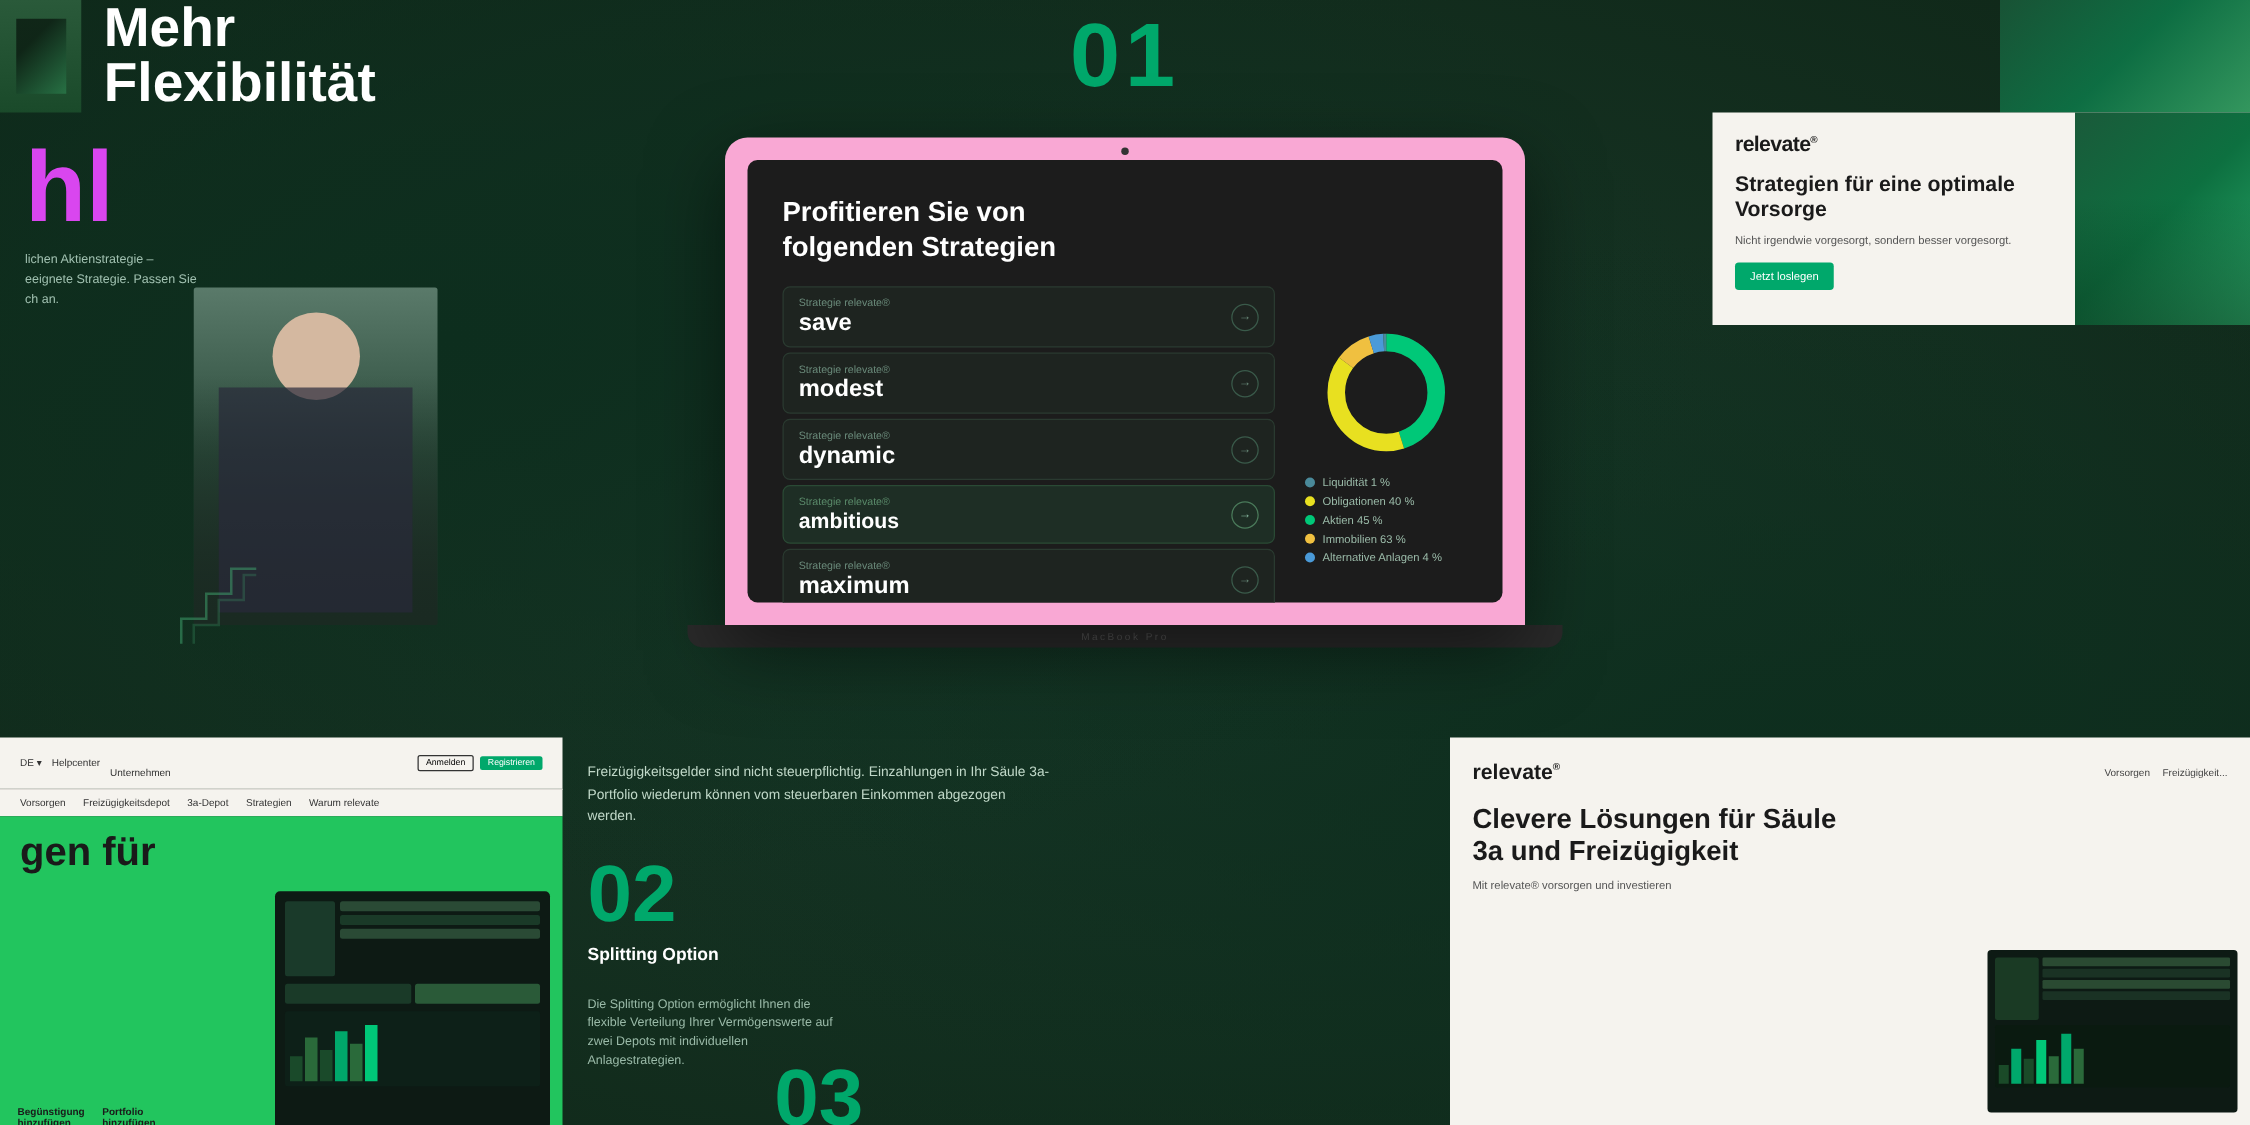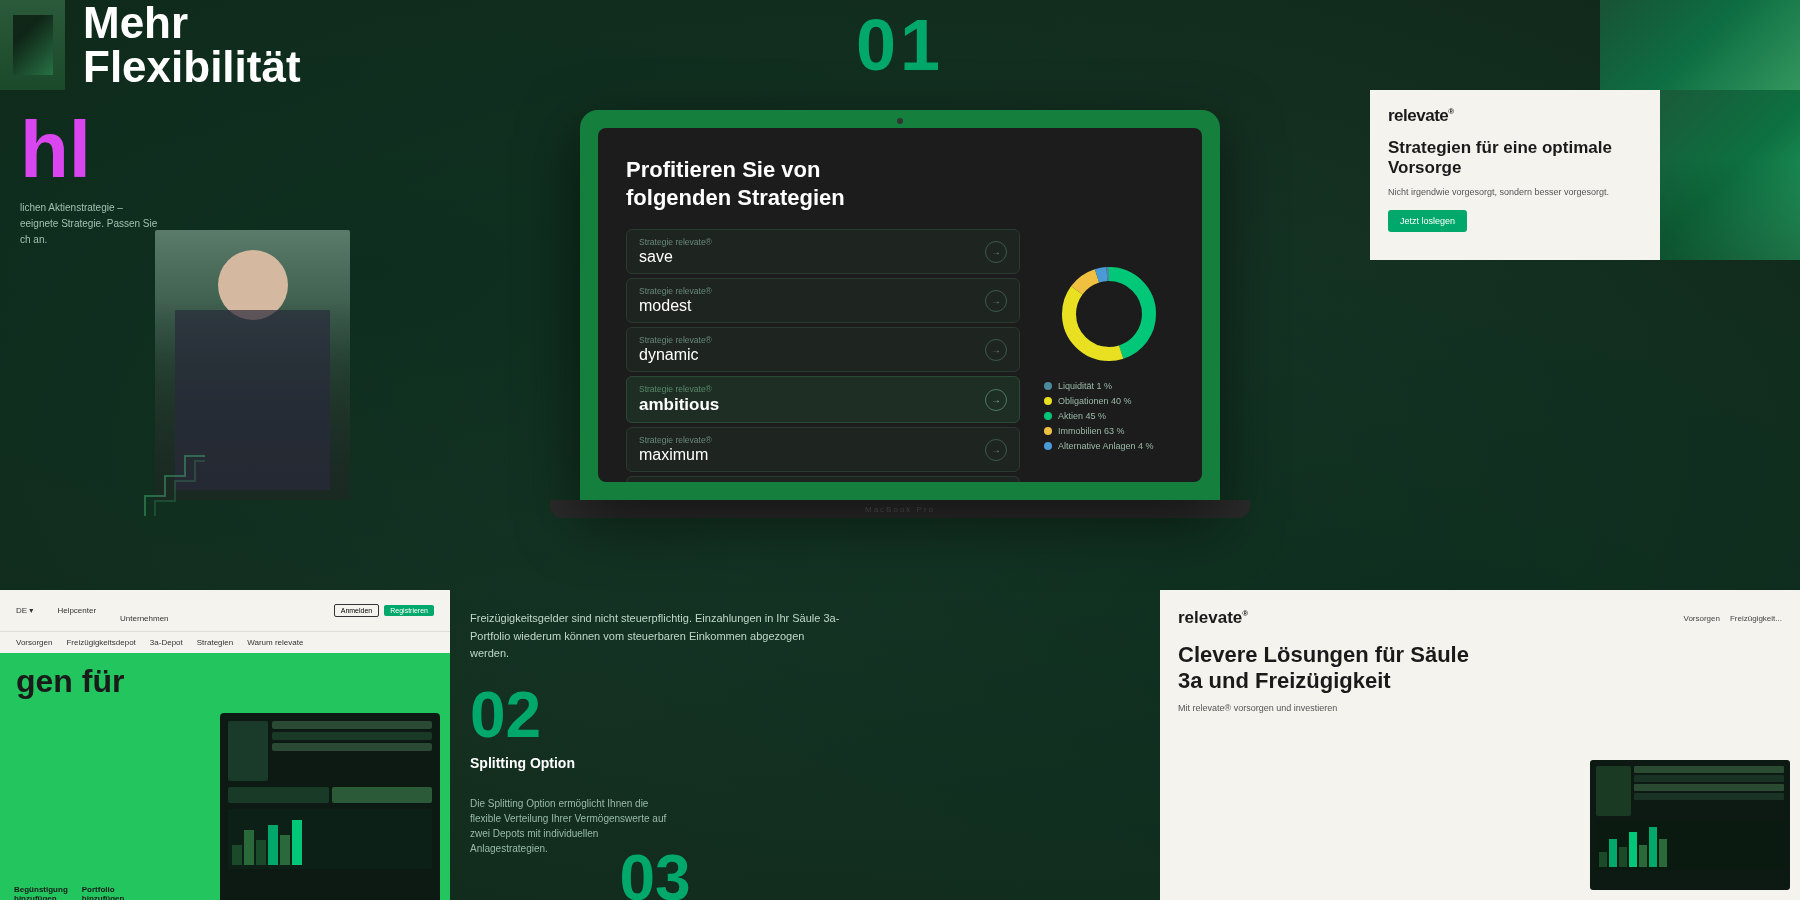--- a/index.html
+++ b/index.html
@@ -93,21 +93,21 @@
       top: 110px;
       left: 50%;
       transform: translateX(-50%);
       width: 640px;
       height: 430px;
       z-index: 5;
     }
     .laptop-body {
       width: 640px;
       height: 390px;
-      background: #15803d;
+      background: #f9a8d4;
       border-radius: 18px 18px 0 0;
       padding: 18px;
       position: relative;
       box-shadow: 0 20px 60px rgba(0,0,0,0.5);
     }
     .laptop-screen {
       width: 100%;
       height: 100%;
       background: #1c1c1c;
       border-radius: 8px;
@@ -171,22 +171,22 @@
       border-color: #2a4a35;
     }
     .strategy-label {
       font-size: 8.5px;
       color: #6a8a7a;
       display: block;
       margin-bottom: 1px;
     }
     .strategy-name {
       color: white;
-      font-size: 16px;
-      font-weight: 400;
+      font-size: 19px;
+      font-weight: 700;
     }
     .strategy-name.ambitious {
       font-size: 16px;
       font-weight: 600;
     }
     .strategy-arrow {
       width: 22px;
       height: 22px;
       border-radius: 50%;
       border: 1px solid #3a5a4a;
@@ -519,21 +519,21 @@
     
     <div style="position:absolute; right:0; top:0; width:140px; height:100%; background: linear-gradient(135deg, #1a5a3a, #0d7040, #2aaa6a); overflow:hidden;">
       <div style="position:absolute; bottom:0; left:0; right:0; height:60%; background:linear-gradient(180deg, transparent, rgba(10,30,15,0.4));"></div>
     </div>
   </div>
 </div>
 
 <div class="bottom-left">
 
   <div class="nav-bar">
-    <div style="display:flex; align-items:center; gap:24px;">
+    <div style="display:flex; align-items:center; gap:8px;">
       <span style="font-size:8px; color:#333;">
         <span>DE</span> ▾
       </span>
       <span style="font-size:8px; color:#333;">Helpcenter</span>
       <span style="font-size:8px; color:#333;margin-top:16px;">Unternehmen</span>
     </div>
     <div style="display:flex; gap:5px; align-items:center;">
       <span class="nav-btn-outline">Anmelden</span>
       <span class="nav-btn-fill">Registrieren</span>
     </div>

